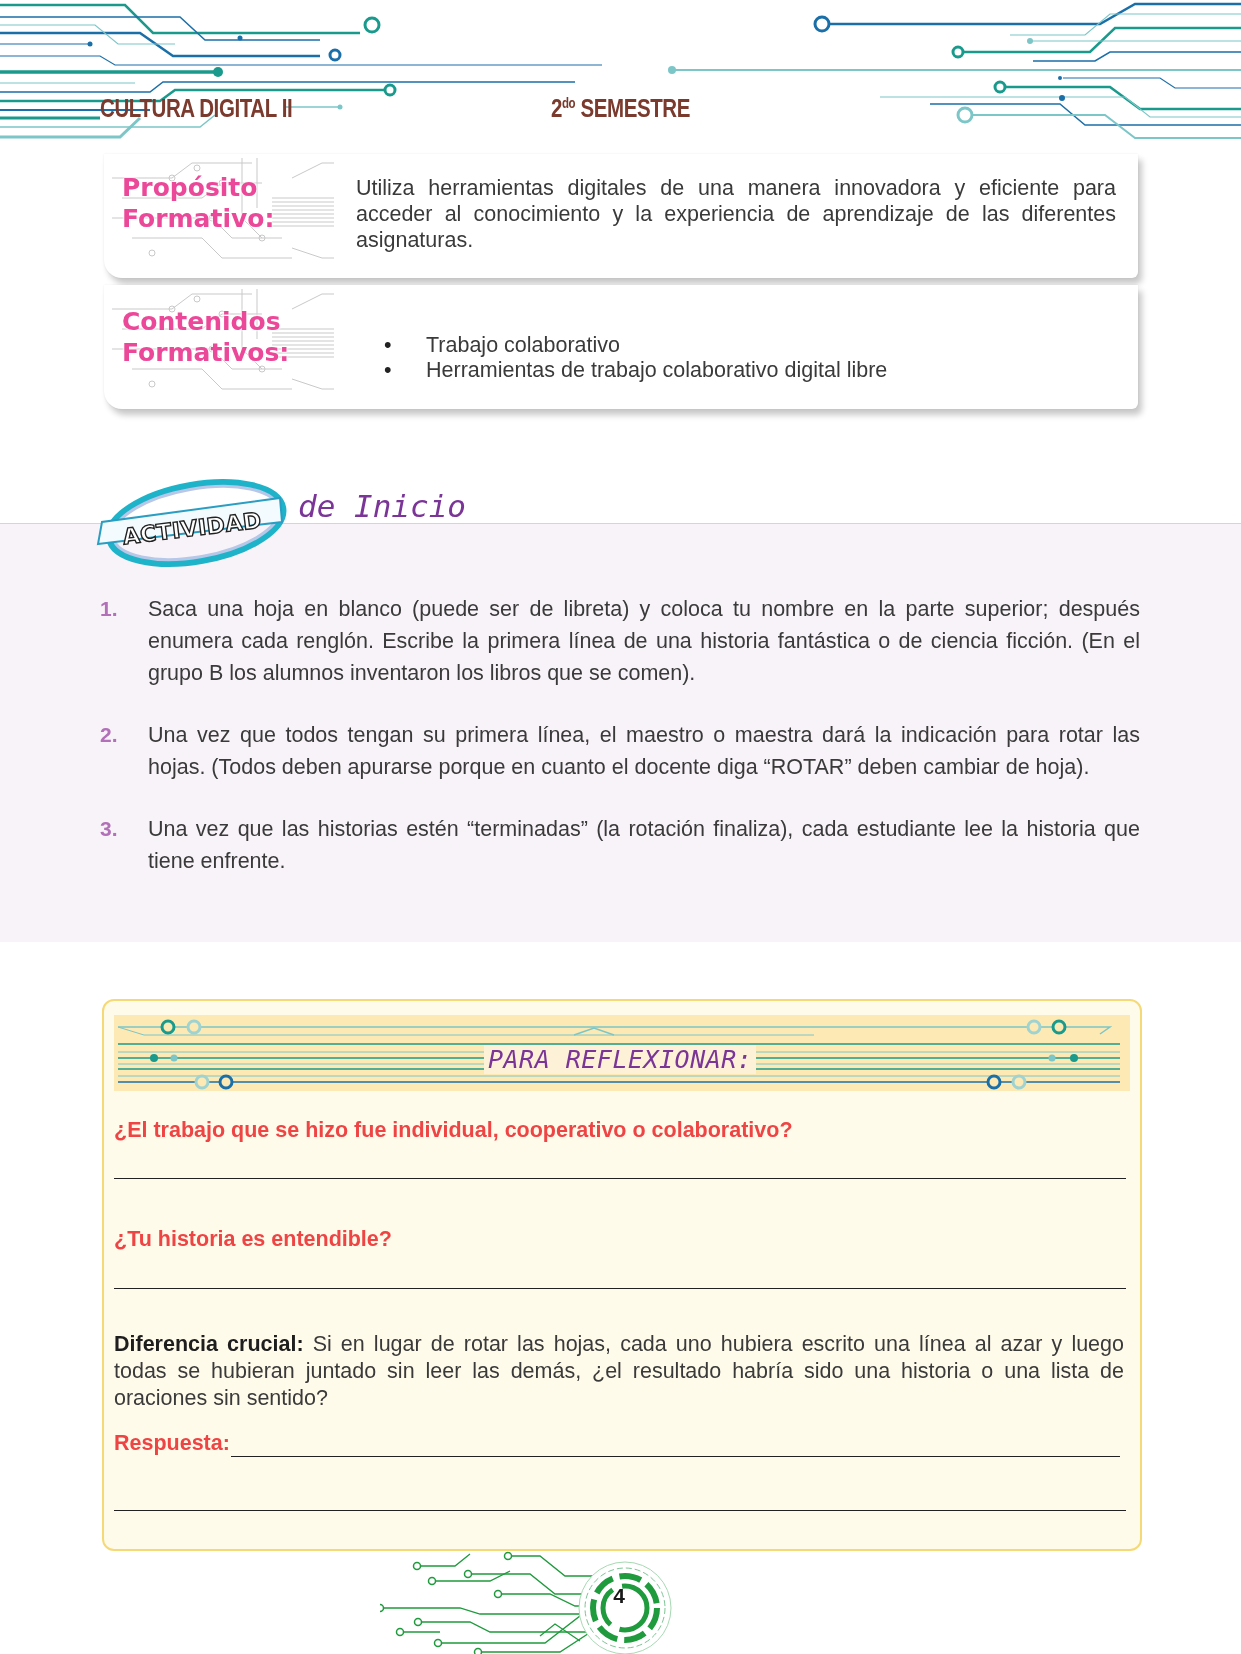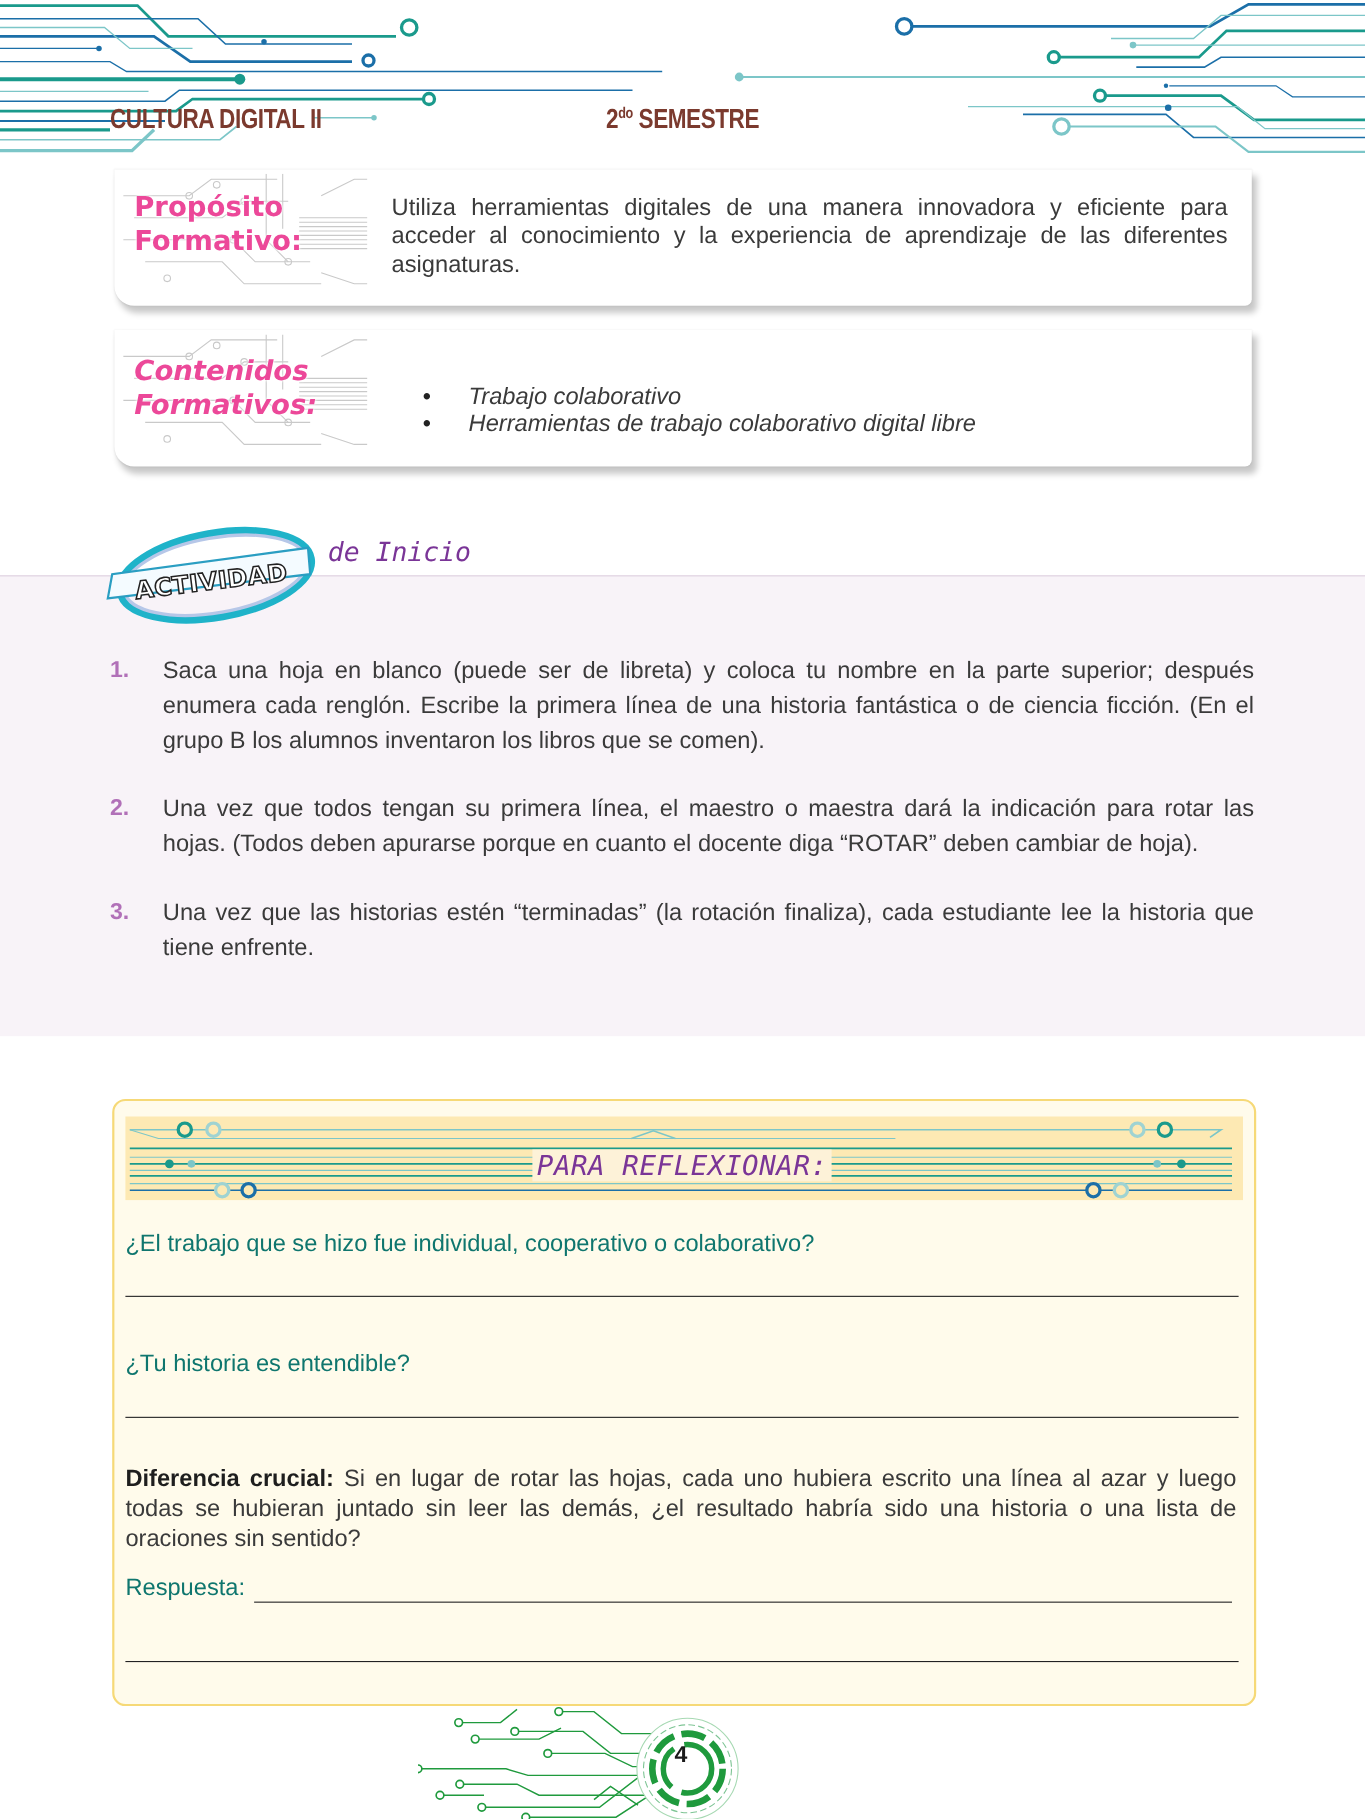--- a/index.html
+++ b/index.html
@@ -18,32 +18,32 @@
   .card-label { position:absolute; left:18px; font-weight:bold; font-size:25px; line-height:31px; color:#ec4899;
                 font-family:"DejaVu Sans", sans-serif; text-shadow:0 0 3px #fff,0 0 3px #fff; }
   .card-text { position:absolute; left:252px; right:22px; font-size:21.5px; line-height:26px; color:#3a3a3a;
                text-align:justify; }
   .bullets { position:absolute; left:268px; list-style:none; margin:12px; padding:0; font-size:21.5px; line-height:25px; color:#3a3a3a; }
   .bullets li { position:relative; padding-left:42px; }
   .bullets li::before { content:"\2022"; position:absolute; left:0; top:0; color:#222; }
   
   #activity-band { position:absolute; left:0; top:523px; width:1241px; height:418px; background:#f8f3f8; border-top:1px solid #ddd0de; }
   .act-title { position:absolute; left:298px; top:488px; font-family:"DejaVu Sans Mono","Liberation Mono",monospace;
-               font-style:italic; font-size:24px; color:#7a3597; }
+               font-style:italic; font-size:31px; color:#7a3597; }
   .steps { position:absolute; left:100px; top:593px; width:1040px; }
   .step { position:relative; margin-bottom:30px; }
   .step-num { position:absolute; left:0; top:0; font-weight:bold; font-size:21px; line-height:32px; color:#b170b8; }
   .step-text { margin-left:48px; font-size:21.5px; line-height:32px; color:#3a3a3a; text-align:justify; }
   
   #reflect-box { position:absolute; left:102px; top:999px; width:1036px; height:548px; background:#fffbeb;
                  border:2px solid #f6d977; border-radius:12px; }
   #reflect-banner { position:absolute; left:10px; top:14px; width:1016px; height:76px; background:#fde9b3; }
   .reflect-title { position:absolute; left:370px; top:30px; font-family:"DejaVu Sans Mono","Liberation Mono",monospace;
                    font-style:italic; font-size:25px; color:#7a3597; padding:0 4px; background:#fdf2d8; letter-spacing:0.5px; }
-  .q { position:absolute; left:10px; font-size:21.5px; line-height:27px; color:#0f766e; }
+  .q { position:absolute; left:10px; font-size:21.5px; line-height:27px; color:#ef4444;font-weight:bold; }
   .answer-line { position:absolute; height:0; border-bottom:1.5px solid #222; }
   .para { position:absolute; left:10px; width:1010px; font-size:21.5px; line-height:27px; color:#3a3a3a; text-align:justify; }
   .para b { color:#1e1e1e; }
   #footer-art { position:absolute; left:380px; top:1546px; width:300px; height:108px; }
   .page-num { position:absolute; left:604px; top:1584px; width:30px; text-align:center; font-weight:bold; font-size:21px; color:#1a1a1a; }
 </style>
 </head>
 <body>
 
 <svg id="header-art" viewBox="0 0 1241 140">
@@ -123,21 +123,21 @@
         <circle cx="85" cy="10" r="3"></circle>
     </g>
   </svg>
   <div class="card-label" style="top:18px;">
     <div>Propósito</div>
     <div>Formativo:</div>
   </div>
   <div class="card-text" style="top:21px;">Utiliza herramientas digitales de una manera innovadora y eficiente para acceder al conocimiento y la experiencia de aprendizaje de las diferentes asignaturas.</div>
 </div>
 
-<div class="card" style="top:300px;height:124px;font-style:italic;">
+<div class="card" style="top:285px;height:124px;">
   <svg class="card-label-bg" viewBox="0 0 222 106">
     <g fill="none" stroke="#c9c9c9" stroke-width="1">
       <path d="M0 20 H60 L80 5 H140"></path>
         <path d="M10 40 H90 L110 25 H150"></path>
         <path d="M0 60 H100 L120 80 H170"></path>
       <path d="M20 80 H90 L110 100 H180"></path>
         <path d="M130 0 V60 L150 80"></path>
         <path d="M145 0 V50"></path>
       <path d="M160 40 H222"></path>
         <path d="M160 44 H222"></path>

